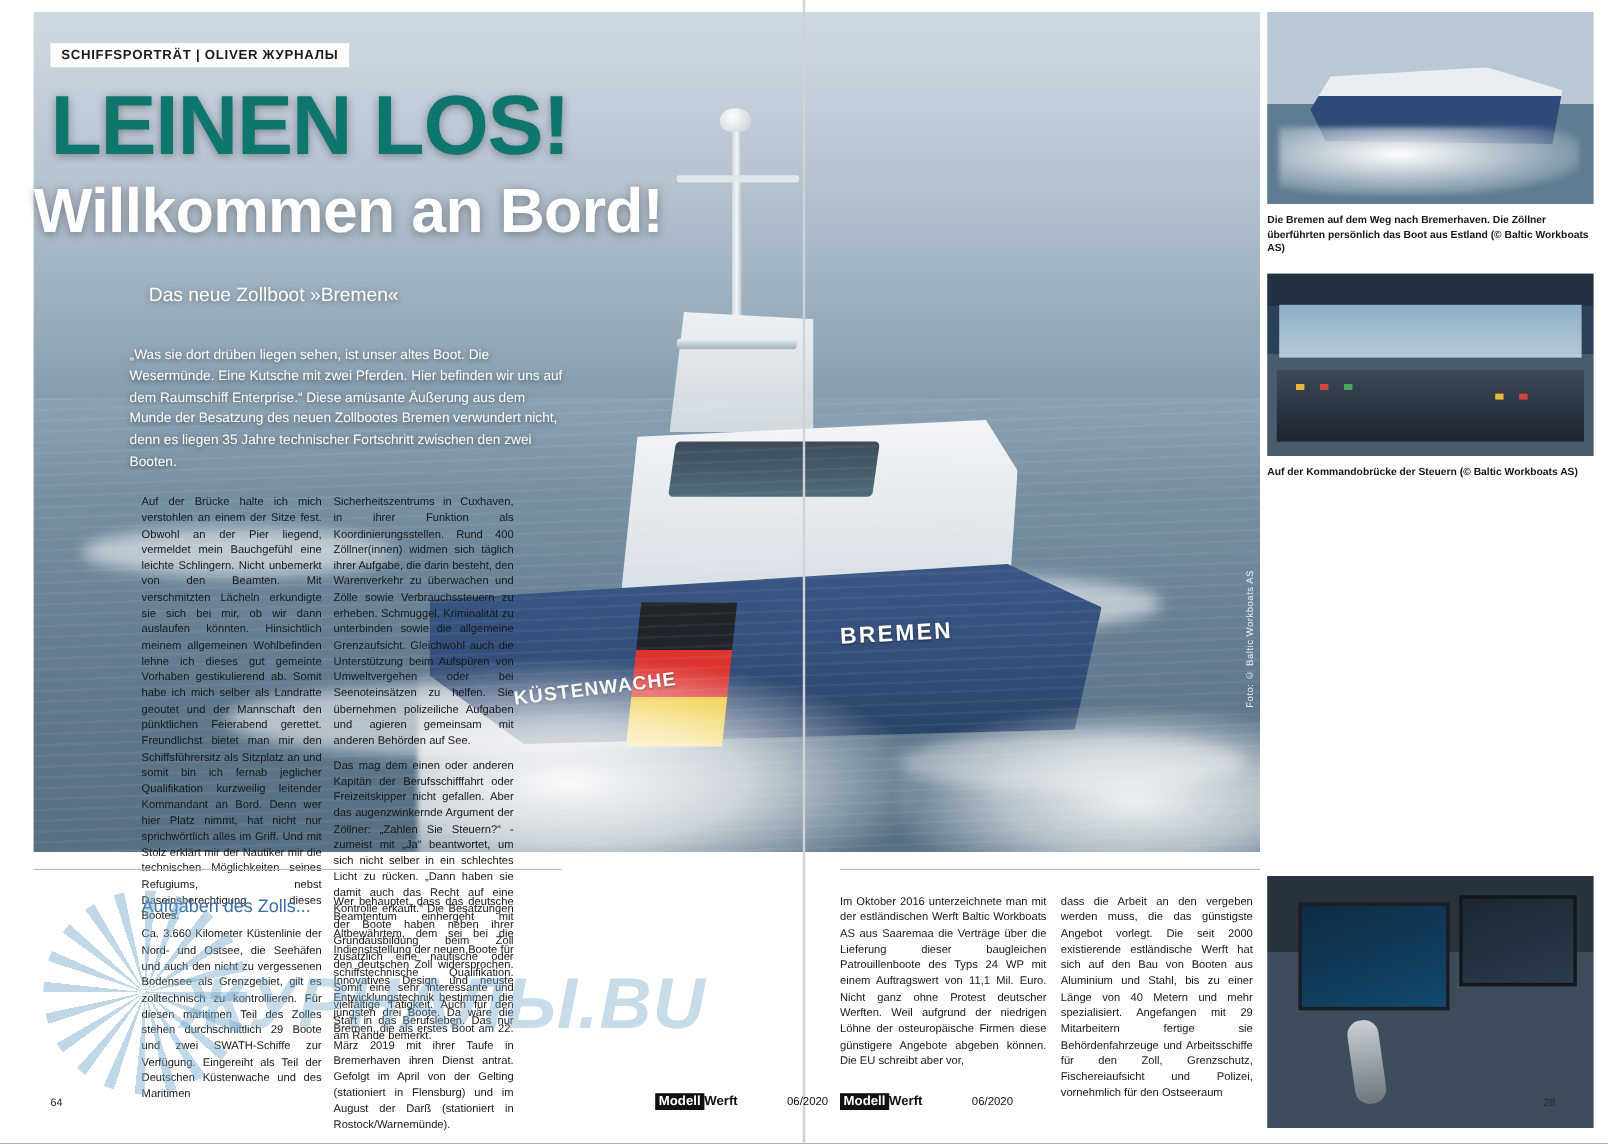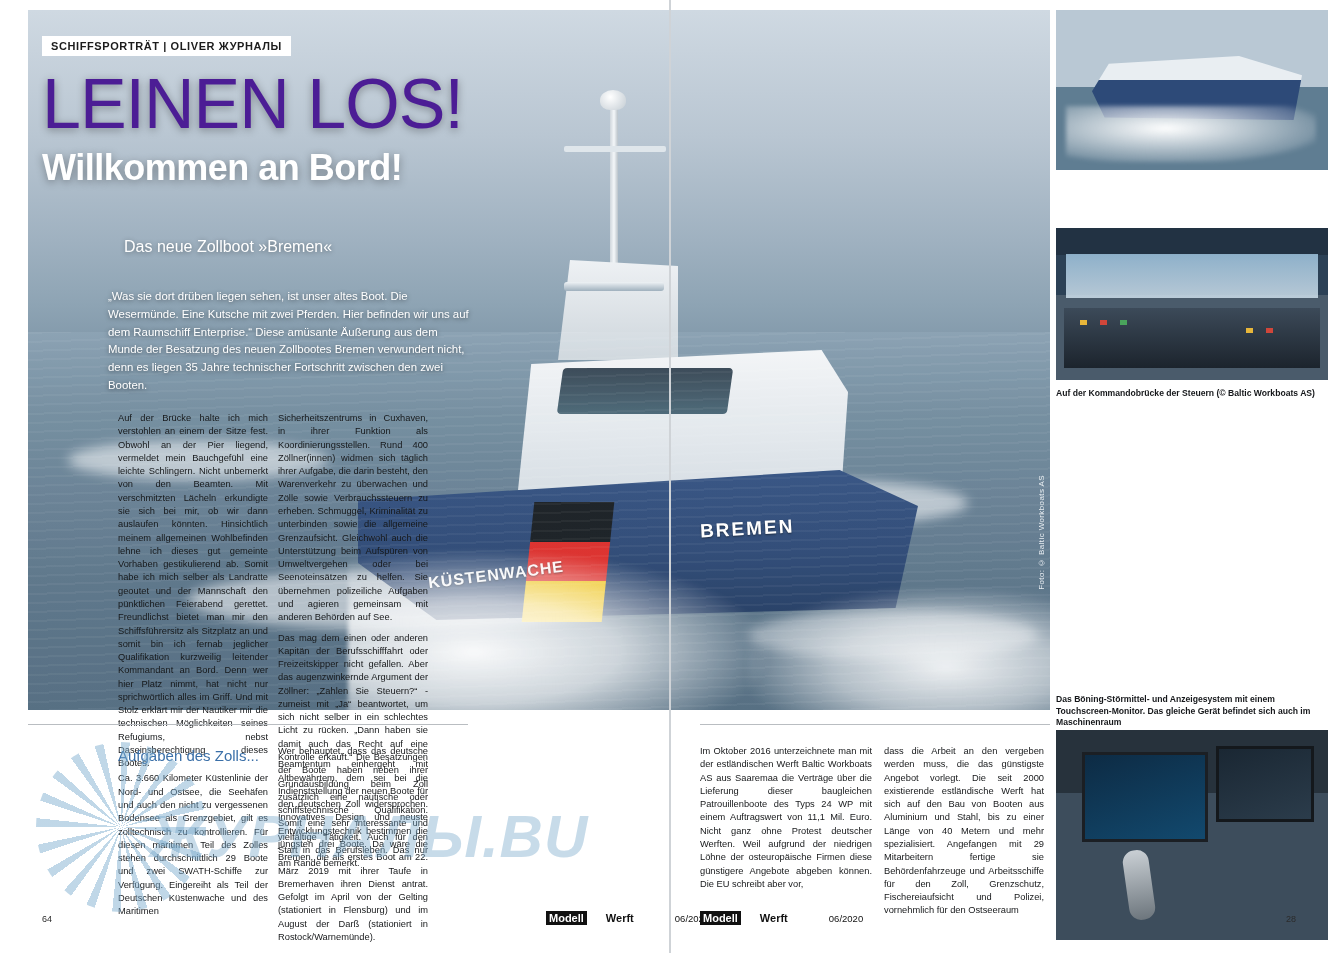--- a/index.html
+++ b/index.html
@@ -94,25 +94,25 @@
   .photo-credit{
     position:absolute;right:4px;bottom:120px;color:#e9eef2;font-size:8px;
     writing-mode:vertical-rl;transform:rotate(180deg);letter-spacing:.4px;
   }
   
   .kicker{
     position:absolute;left:42px;top:36px;background:#ffffff;color:#1c1c1c;
     font-size:11px;font-weight:bold;letter-spacing:.6px;padding:4px 9px;
   }
   .headline1{
-    position:absolute;left:42px;top:72px;color:#4c1d95;font-size:70px;line-height:.92;
-    font-weight:normal;letter-spacing:-1px;text-shadow:0 2px 8px rgba(0,0,0,.35);
+    position:absolute;left:42px;top:72px;color:#0f766e;font-size:70px;line-height:.92;
+    font-weight:bold;letter-spacing:-1px;text-shadow:0 2px 8px rgba(0,0,0,.35);
   }
   .headline2{
-    position:absolute;left:42px;top:150px;color:#fff;font-size:36px;line-height:1;
+    position:absolute;left:28px;top:150px;color:#fff;font-size:52px;line-height:1;
     font-weight:bold;letter-spacing:-.5px;text-shadow:0 2px 8px rgba(0,0,0,.35);
   }
   .subhead{
     position:absolute;left:124px;top:238px;color:#ffffff;font-size:16px;
     text-shadow:0 1px 5px rgba(0,0,0,.4);
   }
   .lede{
     position:absolute;left:108px;top:288px;width:362px;color:#ffffff;font-size:11.4px;
     line-height:1.56;text-shadow:0 1px 4px rgba(0,0,0,.5);
   }
@@ -163,21 +163,21 @@
   .cap2{left:1056px;top:388px;}
   .cap3{left:1056px;top:694px;}
   
   .folio{position:absolute;font-size:9px;color:#2b2b2b;text-align:right;}
   .folio-l{left:42px;top:914px;}
   .folio-r{left:1286px;top:914px;}
   .mw{position:absolute;font-size:11px;color:#111;font-weight:bold;}
   .mw span.reg{font-weight:normal;font-size:9.5px;margin-left:38px;}
   .mw-l{left:546px;top:912px;}
   .mw-r{left:700px;top:912px;}
-  .mw .logo{background:#111;color:#fff;padding:1px 3px;margin-right:19px;}
+  .mw .logo{background:#111;color:#fff;padding:1px 3px;margin-right:0;}
   .gutter{position:absolute;left:669px;top:0;width:2px;height:953px;background:#cfd3d7;}
   .wm-star{
     position:absolute;left:36px;top:742px;width:170px;height:170px;
     background:conic-gradient(from 0deg,
       rgba(120,170,205,.55) 0 6deg,transparent 6deg 18deg,
       rgba(120,170,205,.55) 18deg 24deg,transparent 24deg 36deg,
       rgba(120,170,205,.55) 36deg 42deg,transparent 42deg 54deg,
       rgba(120,170,205,.55) 54deg 60deg,transparent 60deg 72deg,
       rgba(120,170,205,.55) 72deg 78deg,transparent 78deg 90deg,
       rgba(120,170,205,.55) 90deg 96deg,transparent 96deg 108deg,
@@ -262,33 +262,33 @@
     <p>Im Oktober 2016 unterzeichnete man mit der estländischen Werft Baltic Workboats AS aus Saaremaa die Verträge über die Lieferung dieser baugleichen Patrouillenboote des Typs 24 WP mit einem Auftragswert von 11,1 Mil. Euro. Nicht ganz ohne Protest deutscher Werften. Weil aufgrund der niedrigen Löhne der osteuropäische Firmen diese günstigere Angebote abgeben können. Die EU schreibt aber vor,</p>
   </div>
   <div class="col col-b4">
     <p>dass die Arbeit an den vergeben werden muss, die das günstigste Angebot vorlegt. Die seit 2000 existierende estländische Werft hat sich auf den Bau von Booten aus Aluminium und Stahl, bis zu einer Länge von 40 Metern und mehr spezialisiert. Angefangen mit 29 Mitarbeitern fertige sie Behördenfahrzeuge und Arbeitsschiffe für den Zoll, Grenzschutz, Fischereiaufsicht und Polizei, vornehmlich für den Ostseeraum</p>
   </div>
 
   <div class="ph ph1">
     <div class="b"></div>
     <div class="s"></div>
   </div>
+  <div class="cap cap1">Die Bremen auf dem Weg nach Bremerhaven. Die Zöllner überführten persönlich das Boot aus Estland (© Baltic Workboats AS)</div>
 
   <div class="ph ph2">
     <div class="win"></div>
     <div class="cons"></div>
     <div class="led" style="left:24px;top:92px"></div>
     <div class="led" style="left:44px;top:92px;background:#d0463a"></div>
     <div class="led" style="left:64px;top:92px;background:#4aa45c"></div>
     <div class="led" style="left:190px;top:100px"></div>
     <div class="led" style="left:210px;top:100px;background:#d0463a"></div>
   </div>
   <div class="cap cap2">Auf der Kommandobrücke der Steuern (© Baltic Workboats AS)</div>
 
-  <div class="cap cap3">Das Böning-Störmittel- und Anzeigesystem mit einem Touchscreen-Monitor. Das gleiche Gerät befindet sich auch im Maschinenraum</div>
   <div class="ph ph3">
     <div class="scr"></div>
     <div class="scr2"></div>
     <div class="lever"></div>
   </div>
 
   <div class="wm-star"></div>
   <div class="wm-text">ЖУРНАЛЫ.ВU</div>
 
   <div class="folio folio-l">64</div>

